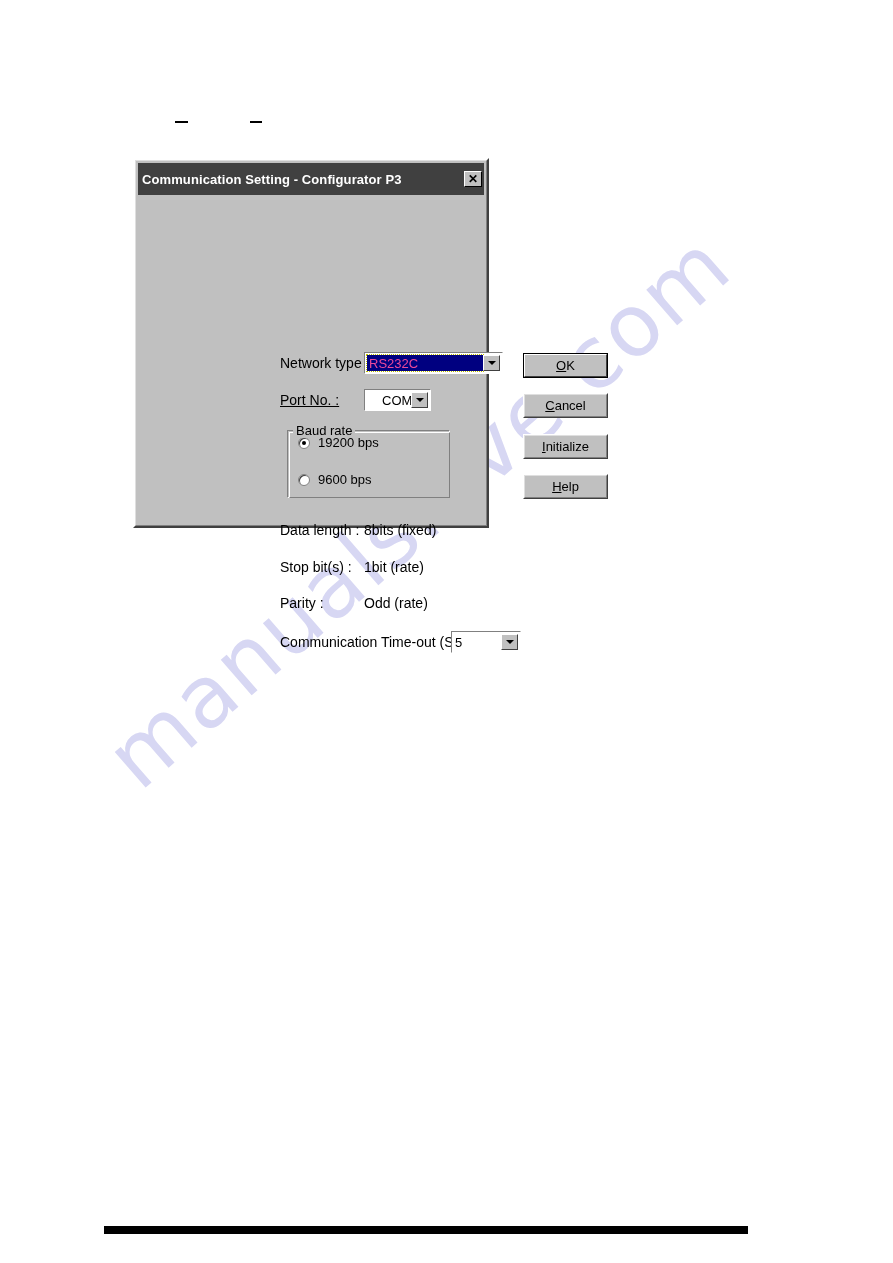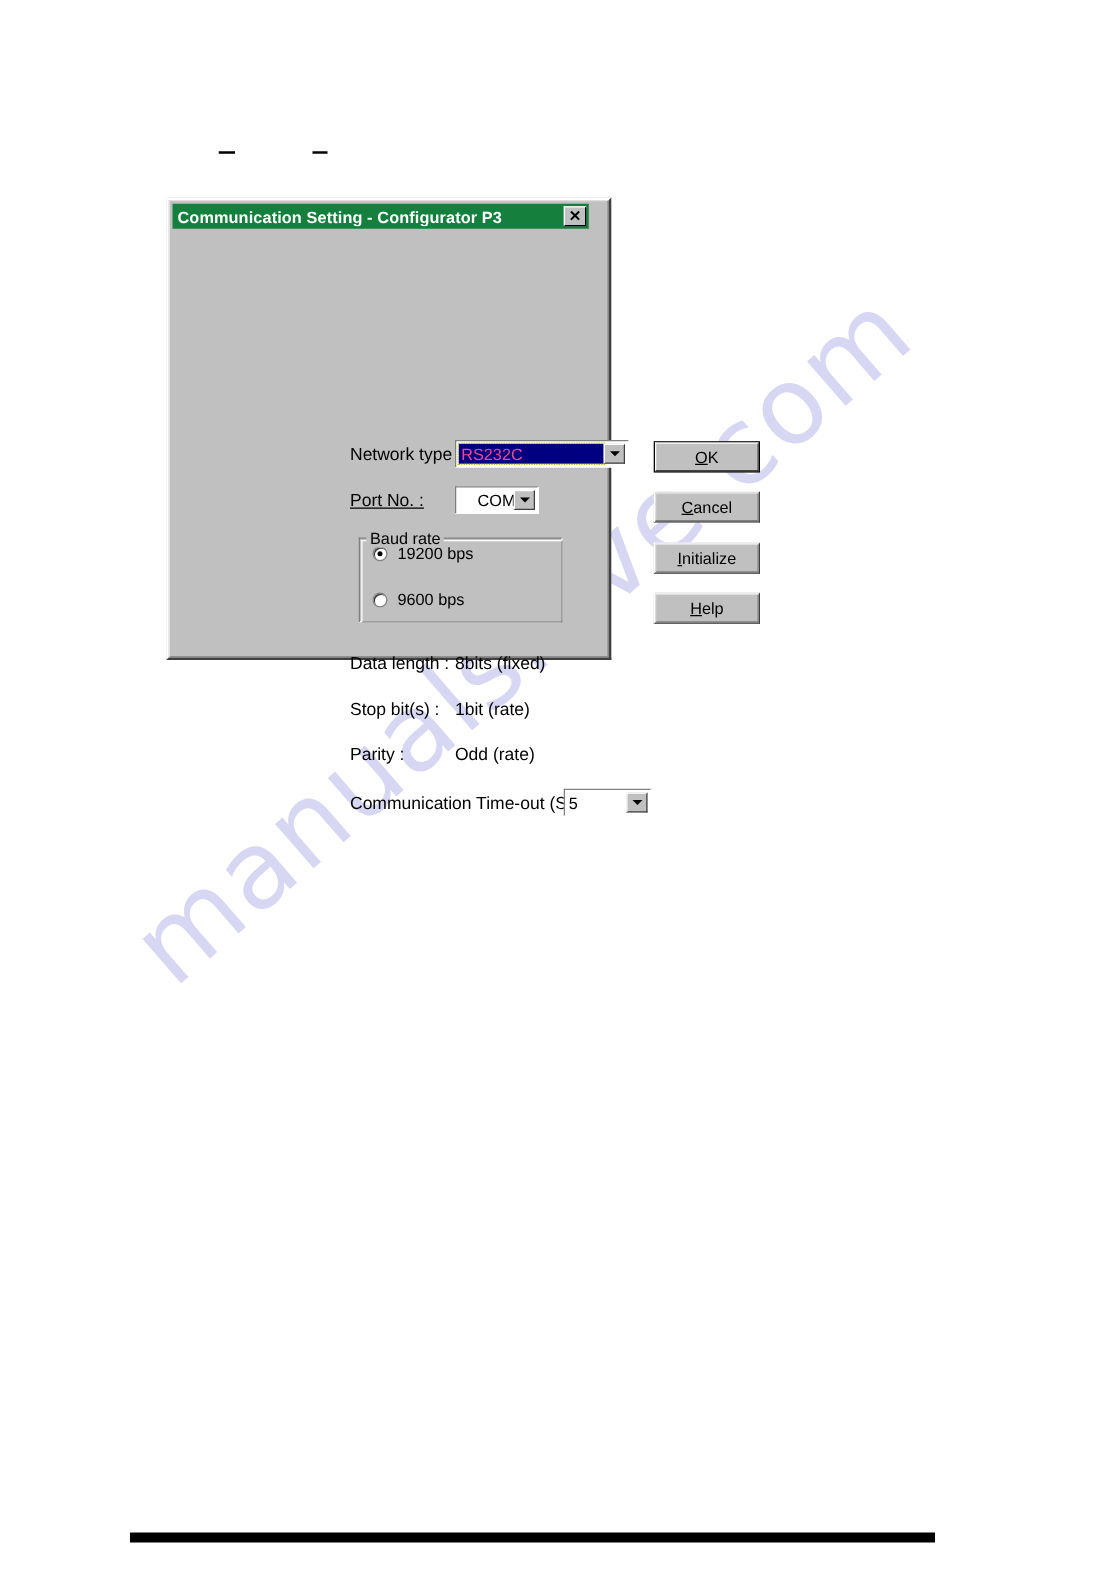--- a/index.html
+++ b/index.html
@@ -86,23 +86,23 @@
     border-right: 1px solid #808080;
     border-bottom: 1px solid #808080;
     box-sizing: border-box;
   }
 
   
   #titlebar {
     position: absolute;
     left: 3px;
     top: 3px;
-    right: 16px;
-    height: 20px;
-    background: #15803d;
+    right: 3px;
+    height: 32px;
+    background: #404040;
     display: flex;
     align-items: center;
   }
   #titlebar-text {
     color: #ffffff;
     font-family: "Liberation Sans", sans-serif;
     font-size: 13px;
     font-weight: bold;
     letter-spacing: 0.1px;
     padding-left: 4px;

